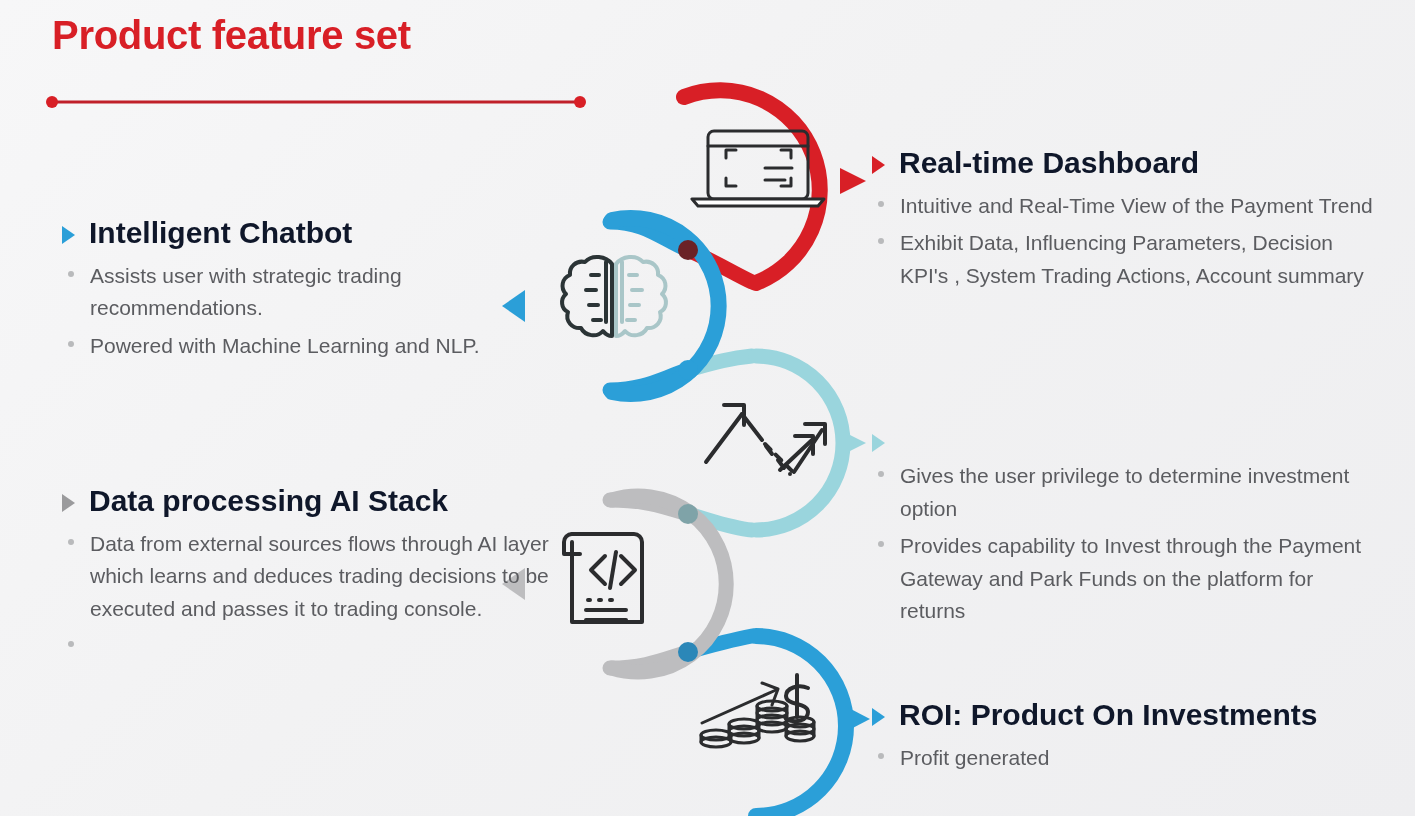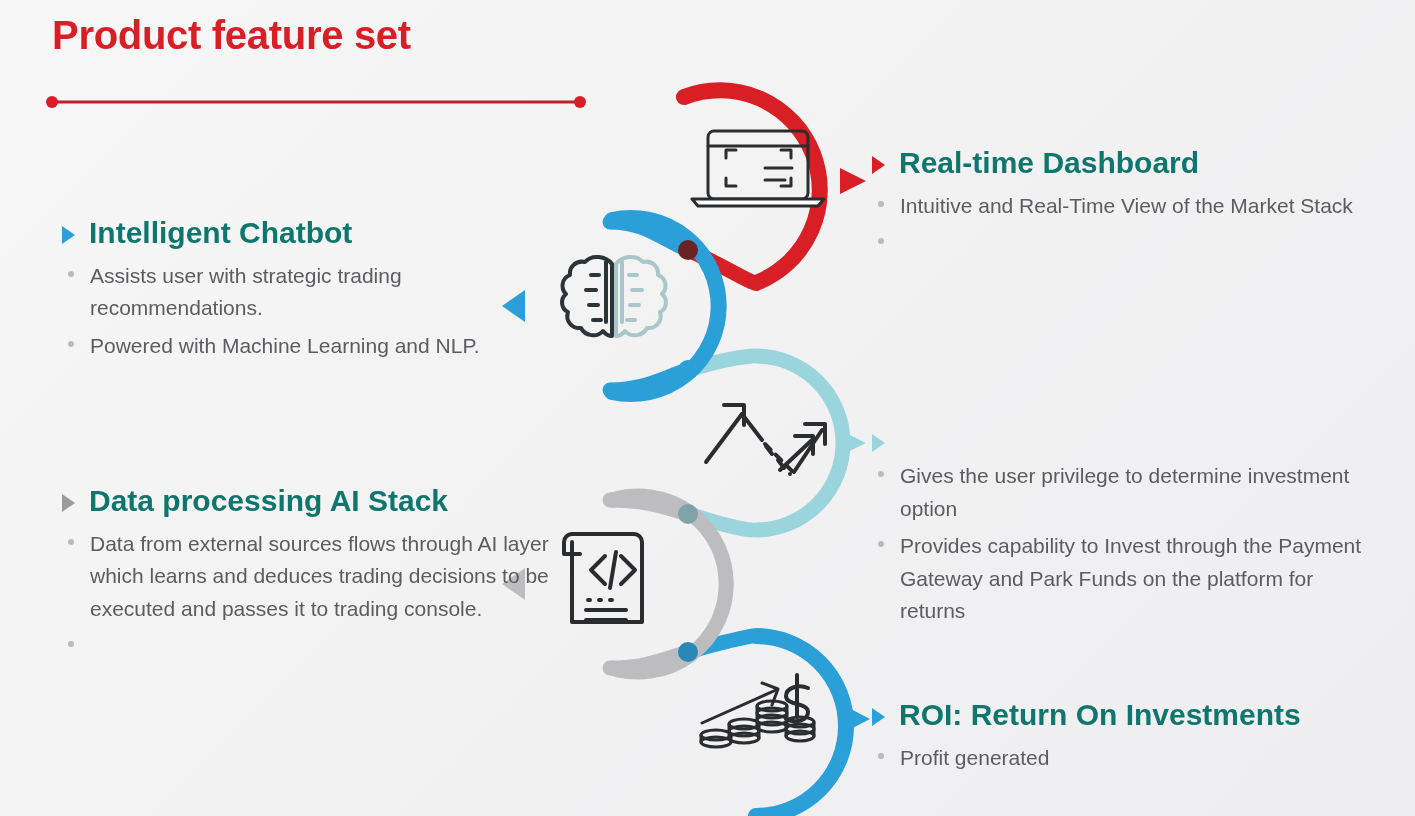--- a/index.html
+++ b/index.html
@@ -24,21 +24,21 @@
 
   
   .feature{position:absolute;}
   .feature-head{display:flex;align-items:flex-start;gap:14px;}
   .head-arrow{width:0;height:0;border-top:9px solid transparent;border-bottom:9px solid transparent;
               border-left:13px solid #2b9fd8;margin-top:12px;flex:0 0 auto;}
   .head-arrow.red{border-left-color:#d81f26;}
   .head-arrow.gray{border-left-color:#9a9a9c;}
   .head-arrow.teal{border-left-color:#9ad5dd;}
   .head-arrow.blue{border-left-color:#2b9fd8;}
-  .feature-title{font-size:30px;font-weight:600;color:#0f766e;line-height:1.25;margin:0;white-space:nowrap;}
+  .feature-title{font-size:30px;font-weight:600;color:#0f172a;line-height:1.25;margin:0;white-space:nowrap;}
   .bullets{list-style:none;margin:8px 0 0 0;padding:0;}
   .bullets li{
     position:relative;padding-left:28px;margin-bottom:5px;
     font-size:21px;line-height:1.55;color:#5b5c60;
   }
   .bullets li .dot{
     position:absolute;left:6px;top:11px;width:6px;height:6px;border-radius:50%;
     background:#b9babc;
   }
 
@@ -195,22 +195,22 @@
       <circle cx="688" cy="652" r="10" fill="#2b87b8"></circle>
     </g>
   </svg>
 
   <div class="feature" id="f-dash">
     <div class="feature-head">
       <span class="head-arrow red"></span>
       <h2 class="feature-title">Real-time Dashboard</h2>
     </div>
     <ul class="bullets">
-      <li><span class="dot"></span><span>Intuitive and Real-Time View of the Market Stack</span></li>
-      <li><span class="dot"></span></li>
+      <li><span class="dot"></span><span>Intuitive and Real-Time View of the Payment Trend</span></li>
+      <li><span class="dot"></span><span>Exhibit Data, Influencing Parameters, Decision KPI's , System Trading Actions, Account summary</span></li>
     </ul>
   </div>
 
   <div class="feature" id="f-chatbot">
     <div class="feature-head">
       <span class="head-arrow blue"></span>
       <h2 class="feature-title">Intelligent Chatbot</h2>
     </div>
     <ul class="bullets">
       <li><span class="dot"></span><span>Assists user with strategic trading recommendations.</span></li>
@@ -235,20 +235,20 @@
     </div>
     <ul class="bullets">
       <li><span class="dot"></span><span>Data from external sources flows through AI layer which learns and deduces trading decisions to be executed and passes it to trading console.</span></li>
       <li><span class="dot"></span></li>
     </ul>
   </div>
 
   <div class="feature" id="f-roi">
     <div class="feature-head">
       <span class="head-arrow blue"></span>
-      <h2 class="feature-title">ROI: Return On Investments</h2>
+      <h2 class="feature-title">ROI: Product On Investments</h2>
     </div>
     <ul class="bullets">
       <li><span class="dot"></span><span>Profit generated</span></li>
     </ul>
   </div>
 
 </div>
 
 </body></html>

